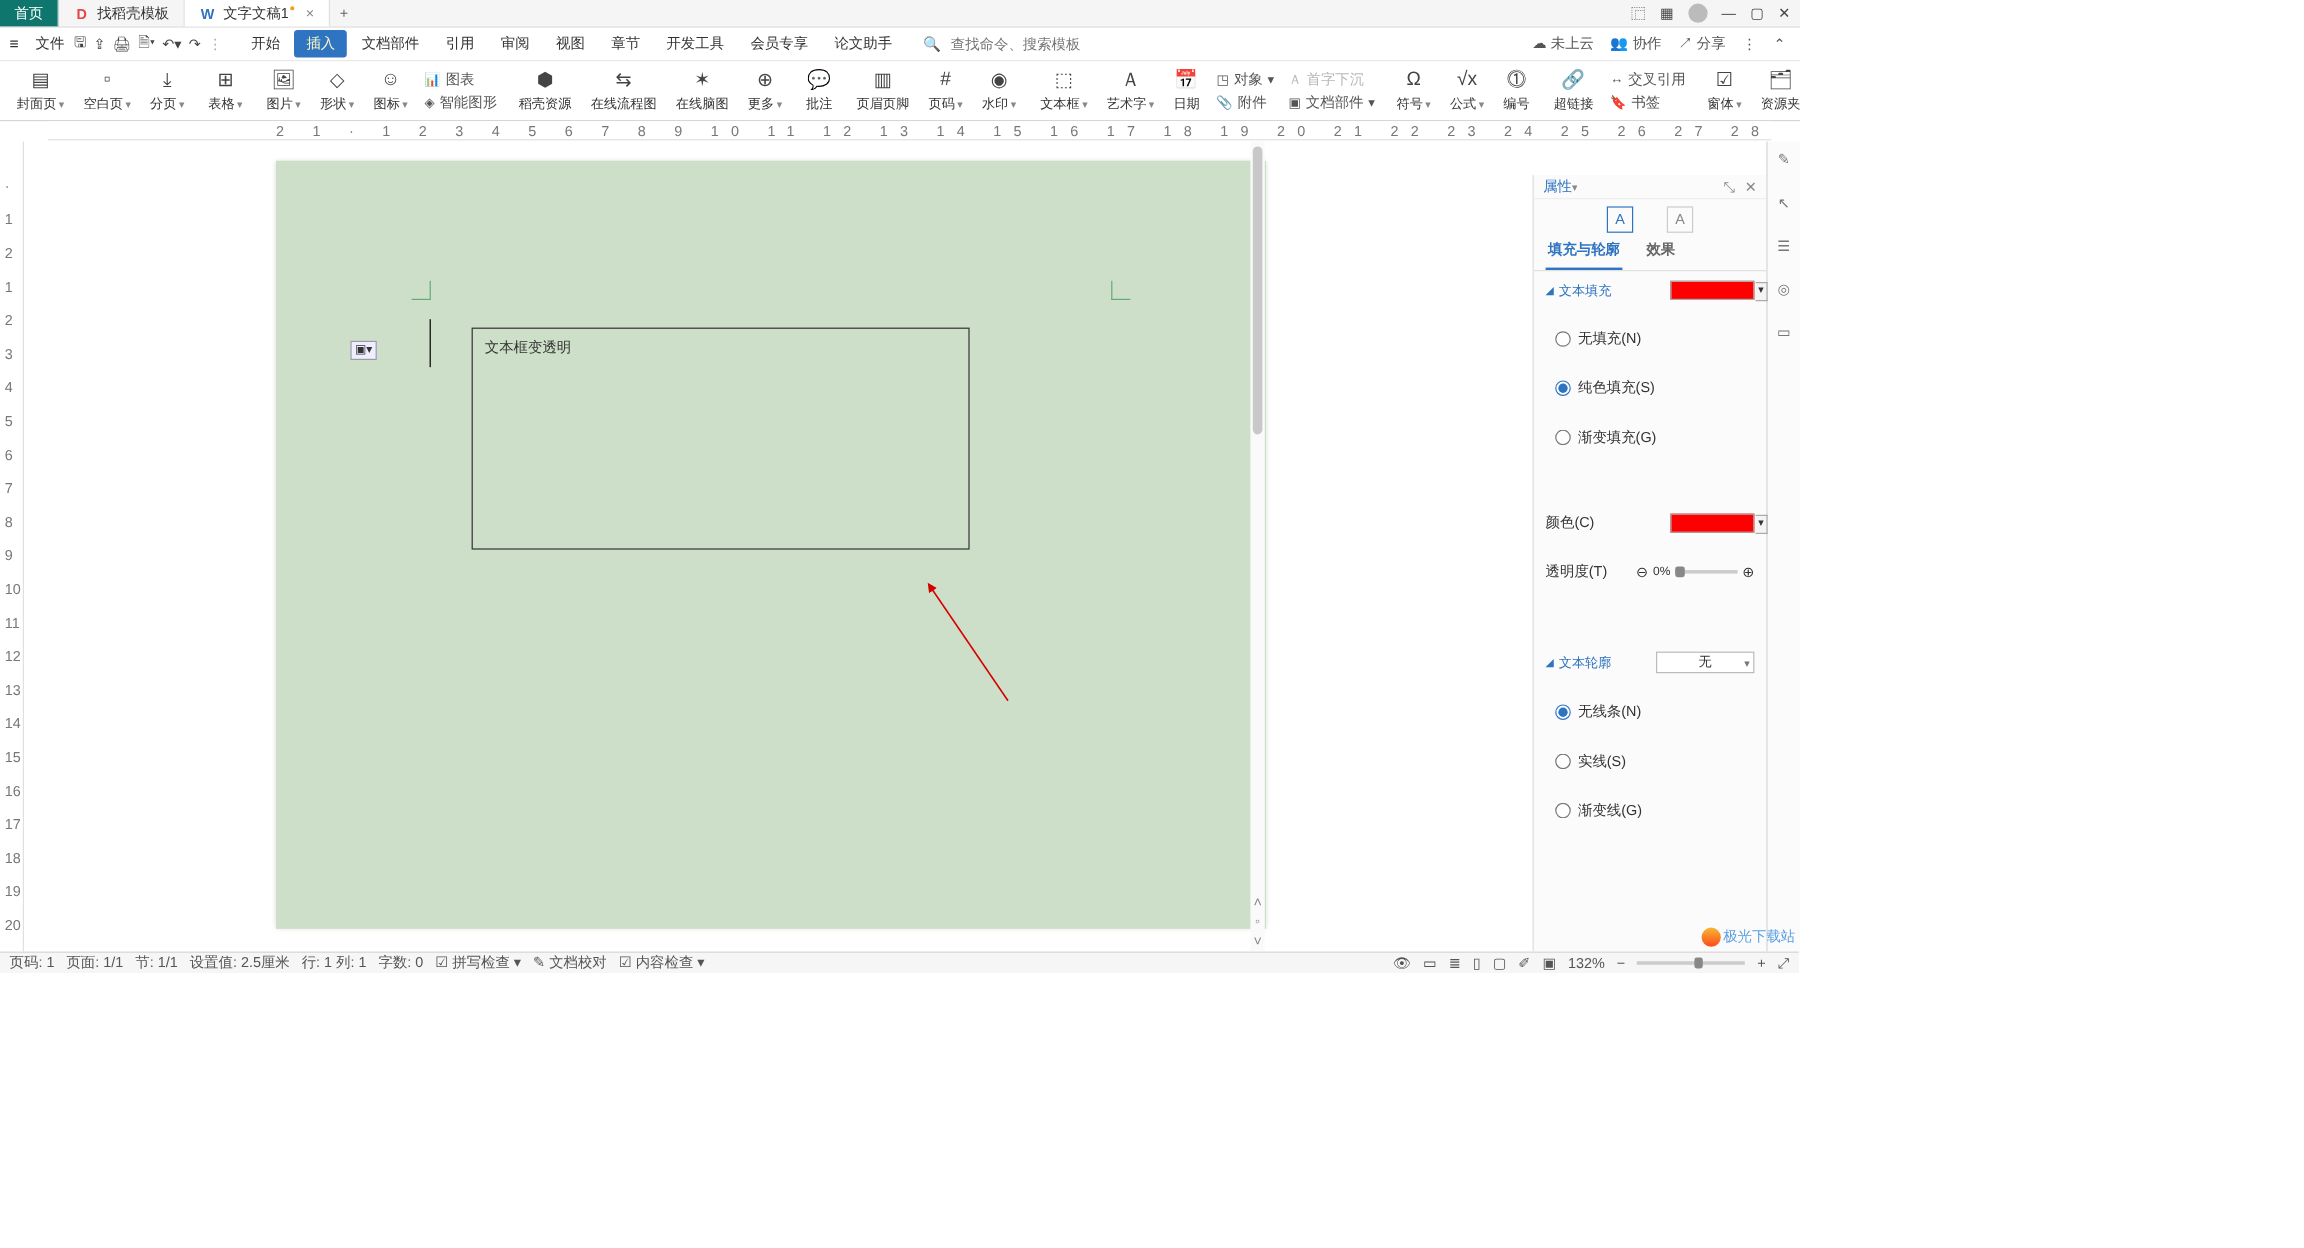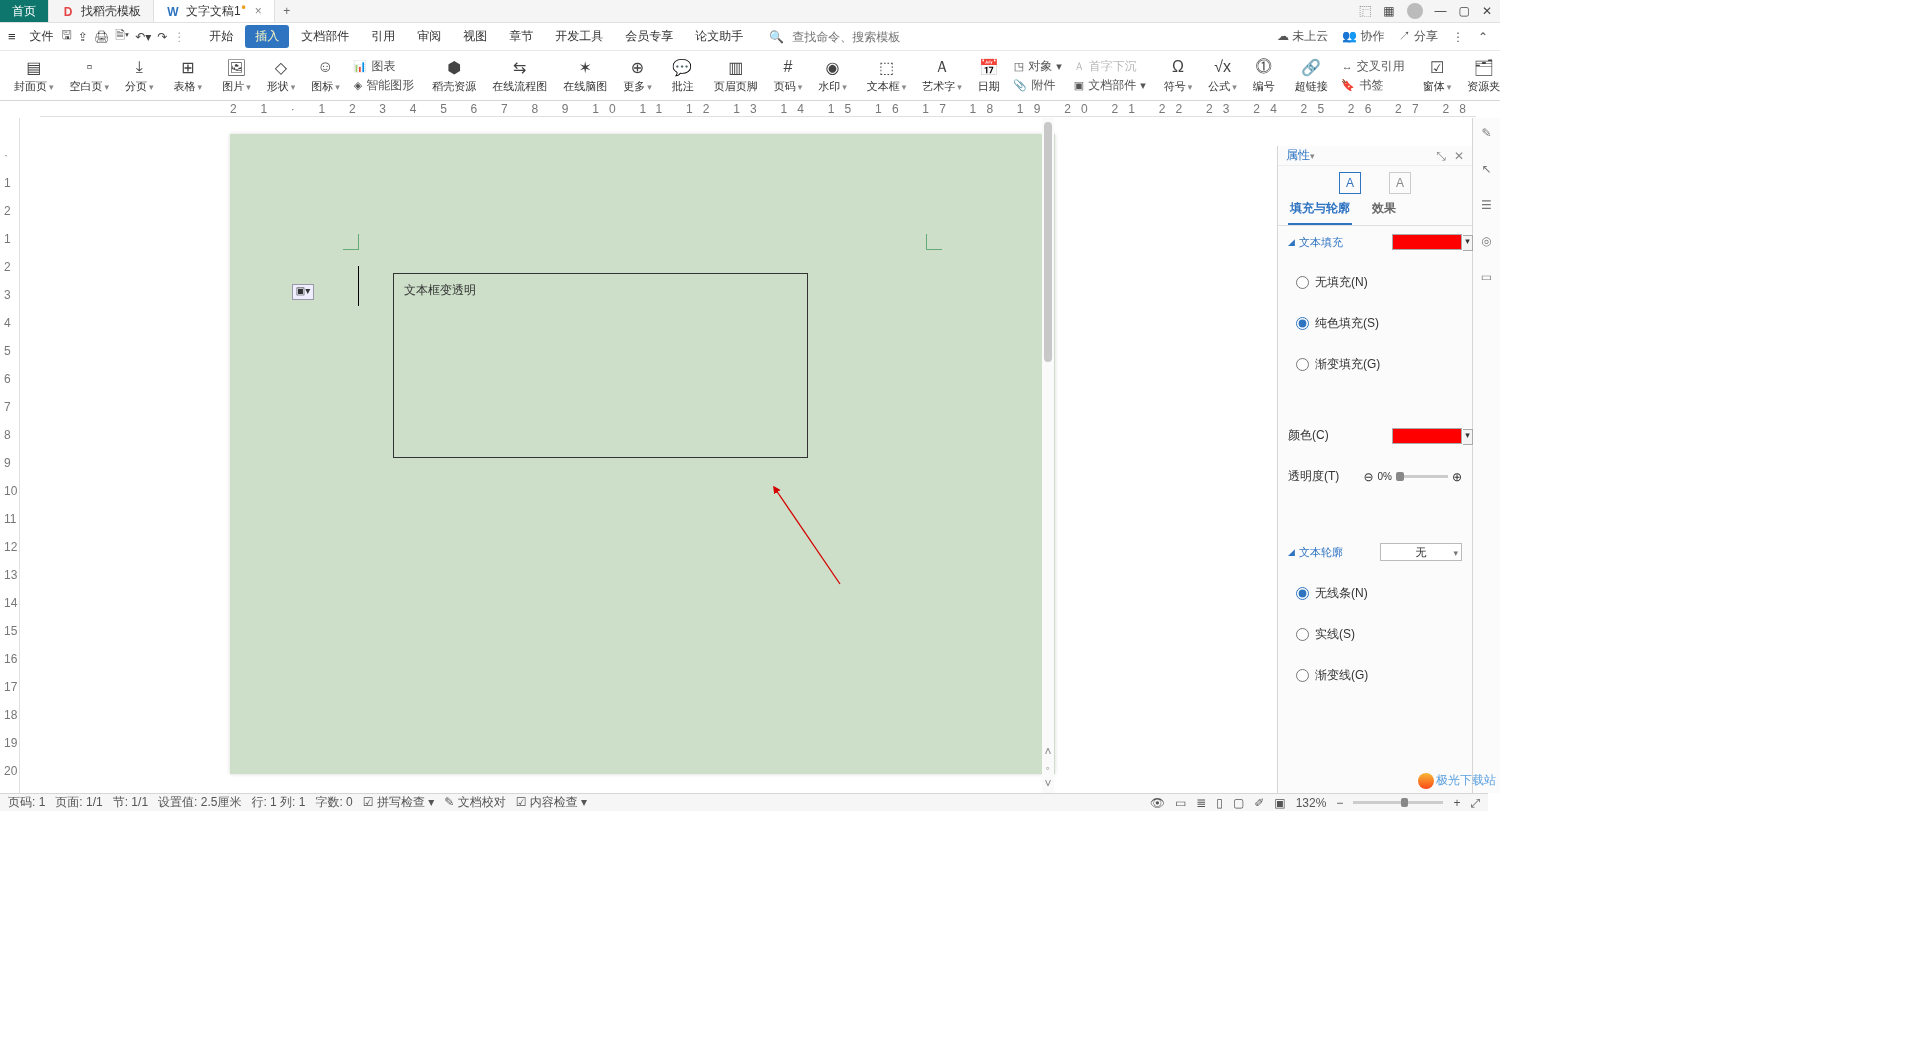--- a/index.html
+++ b/index.html
@@ -83,21 +83,21 @@
 
 .sidebar-r { width: 28px; border-left: 1px solid #d6d6d6; background: #fbfbfb; display: flex; flex-direction: column; align-items: center; padding-top: 6px; gap: 18px; color: #777; }
 .sidebar-r .si { width: 18px; height: 18px; display: flex; align-items: center; justify-content: center; cursor: pointer; }
 
 
 .vscroll { position: absolute; right: 223px; top: 0; bottom: 0; width: 12px; background: #fafafa; }
 .vscroll .thumb { position: absolute; top: 4px; left: 2px; width: 8px; height: 240px; background: #c8c8c8; border-radius: 4px; }
 .vscroll .btns { position: absolute; bottom: 2px; left: 0; right: 0; display: flex; flex-direction: column; align-items: center; gap: 2px; color: #888; font-size: 10px; }
 
 
-.statusbar { position: absolute; bottom: 0; left: 0; right: 12px; height: 18px; background: #f6f6f6; border-top: 1px solid #d6d6d6; display: flex; align-items: center; padding: 0 8px; font-size: 11px; color: #555; gap: 10px; }
+.statusbar { position: absolute; bottom: 0; left: 0; right: 1px; height: 18px; background: #f6f6f6; border-top: 1px solid #d6d6d6; display: flex; align-items: center; padding: 0 8px; font-size: 11px; color: #555; gap: 10px; }
 .statusbar .right { margin-left: auto; display: flex; align-items: center; gap: 10px; }
 .zoom-track { width: 90px; height: 3px; background: #ccc; position: relative; }
 .zoom-track .k { position: absolute; left: 48px; top: -3px; width: 7px; height: 9px; background: #888; border-radius: 2px; }
 
 .watermark { position: absolute; right: 4px; bottom: 22px; font-size: 11px; color: #5aa0e0; display: flex; align-items: center; gap: 2px; }
 .watermark .logo { width: 16px; height: 16px; border-radius: 50%; background: linear-gradient(#f7b733,#fc4a1a); display: inline-block; }
 
 svg { display: block; }
 </style>
 </head>

